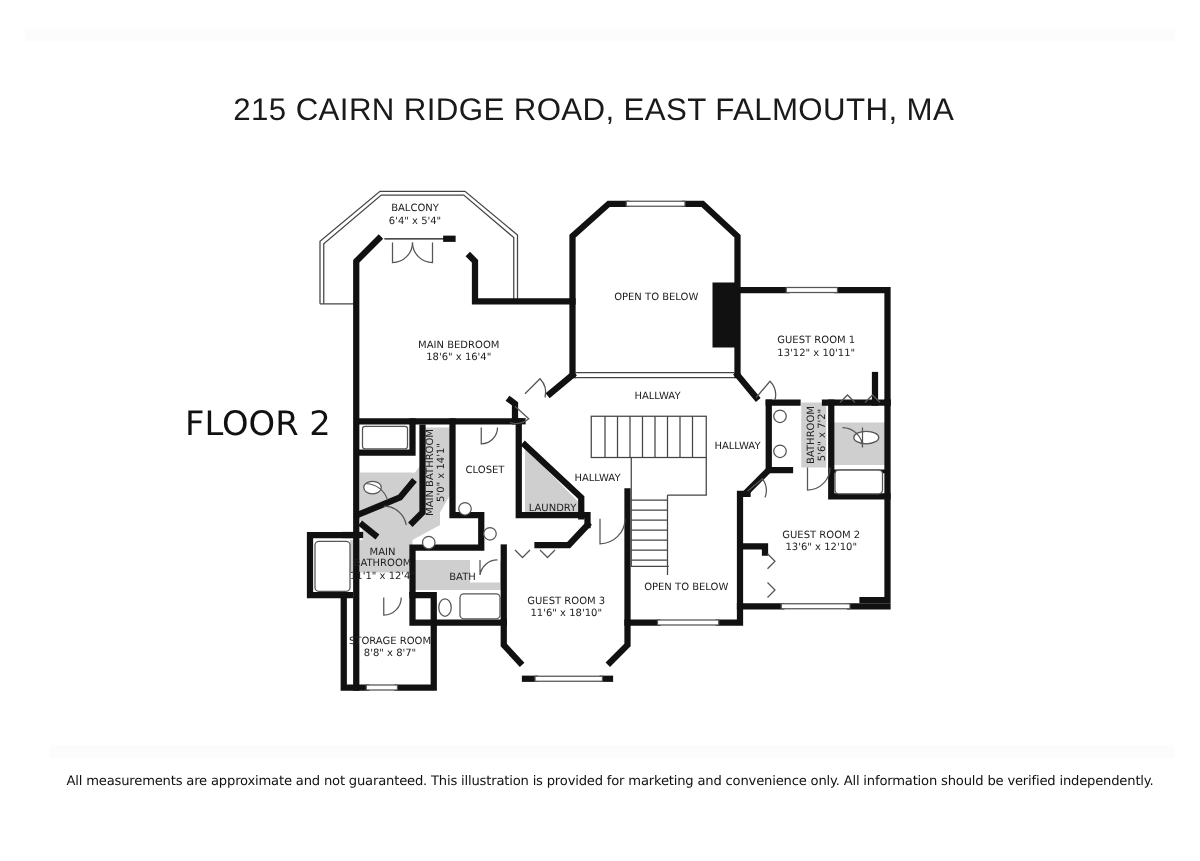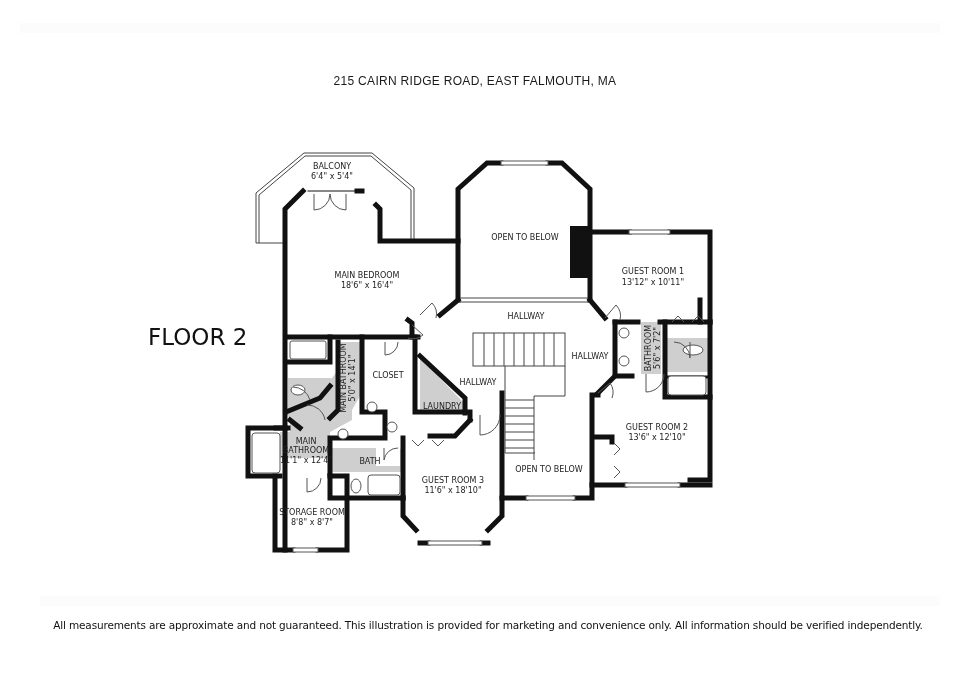--- a/index.html
+++ b/index.html
@@ -1,20 +1,20 @@
 <!DOCTYPE html>
 <html><head>
 <meta charset="utf-8">
 <style>
   html, body { margin: 0; padding: 0; background: #ffffff; }
   body { width: 960px; height: 689px; position: relative; overflow: hidden; font-family: "Liberation Sans", sans-serif; }
   .top-band { position: absolute; left: 20px; top: 23px; width: 920px; height: 10px; background: #fcfcfc; }
   .bottom-band { position: absolute; left: 40px; top: 596px; width: 900px; height: 10px; background: #fcfcfc; }
-  .title { position: absolute; left: 0; top: 74px; width: 950px; text-align: center; font-size: 12px; color: #1a1a1a; letter-spacing: 0.3px; font-family: "Liberation Sans", sans-serif; }
-  .floor-label { position: absolute; left: 148px; top: 324px; font-size: 23px; color: #111; font-family: "DejaVu Sans", sans-serif; }
+  .title { position: absolute; left: 0; top: 74px; width: 950px; text-align: center; font-size: 25px; color: #1a1a1a; letter-spacing: 0.3px; font-family: "Liberation Sans", sans-serif; }
+  .floor-label { position: absolute; left: 148px; top: 324px; font-size: 27px; color: #111; font-family: "DejaVu Sans", sans-serif; }
   .disclaimer { position: absolute; left: 0; width: 976px; top: 619px; text-align: center; font-size: 10.5px; color: #111; font-family: "DejaVu Sans", sans-serif; letter-spacing: -0.15px; }
   svg.plan { position: absolute; left: 0; top: 0; }
   .room-label { font-family: "DejaVu Sans", sans-serif; font-size: 8px; fill: #222; text-anchor: middle; }
   .wall { stroke: #111; stroke-width: 5; fill: none; stroke-linejoin: miter; stroke-linecap: square; }
   .thin { stroke: #444; stroke-width: 1; fill: none; }
   .win { stroke: #555; stroke-width: 1; fill: #fff; }
   .gray { fill: #cfcfcf; }
 </style>
 </head>
 <body>

